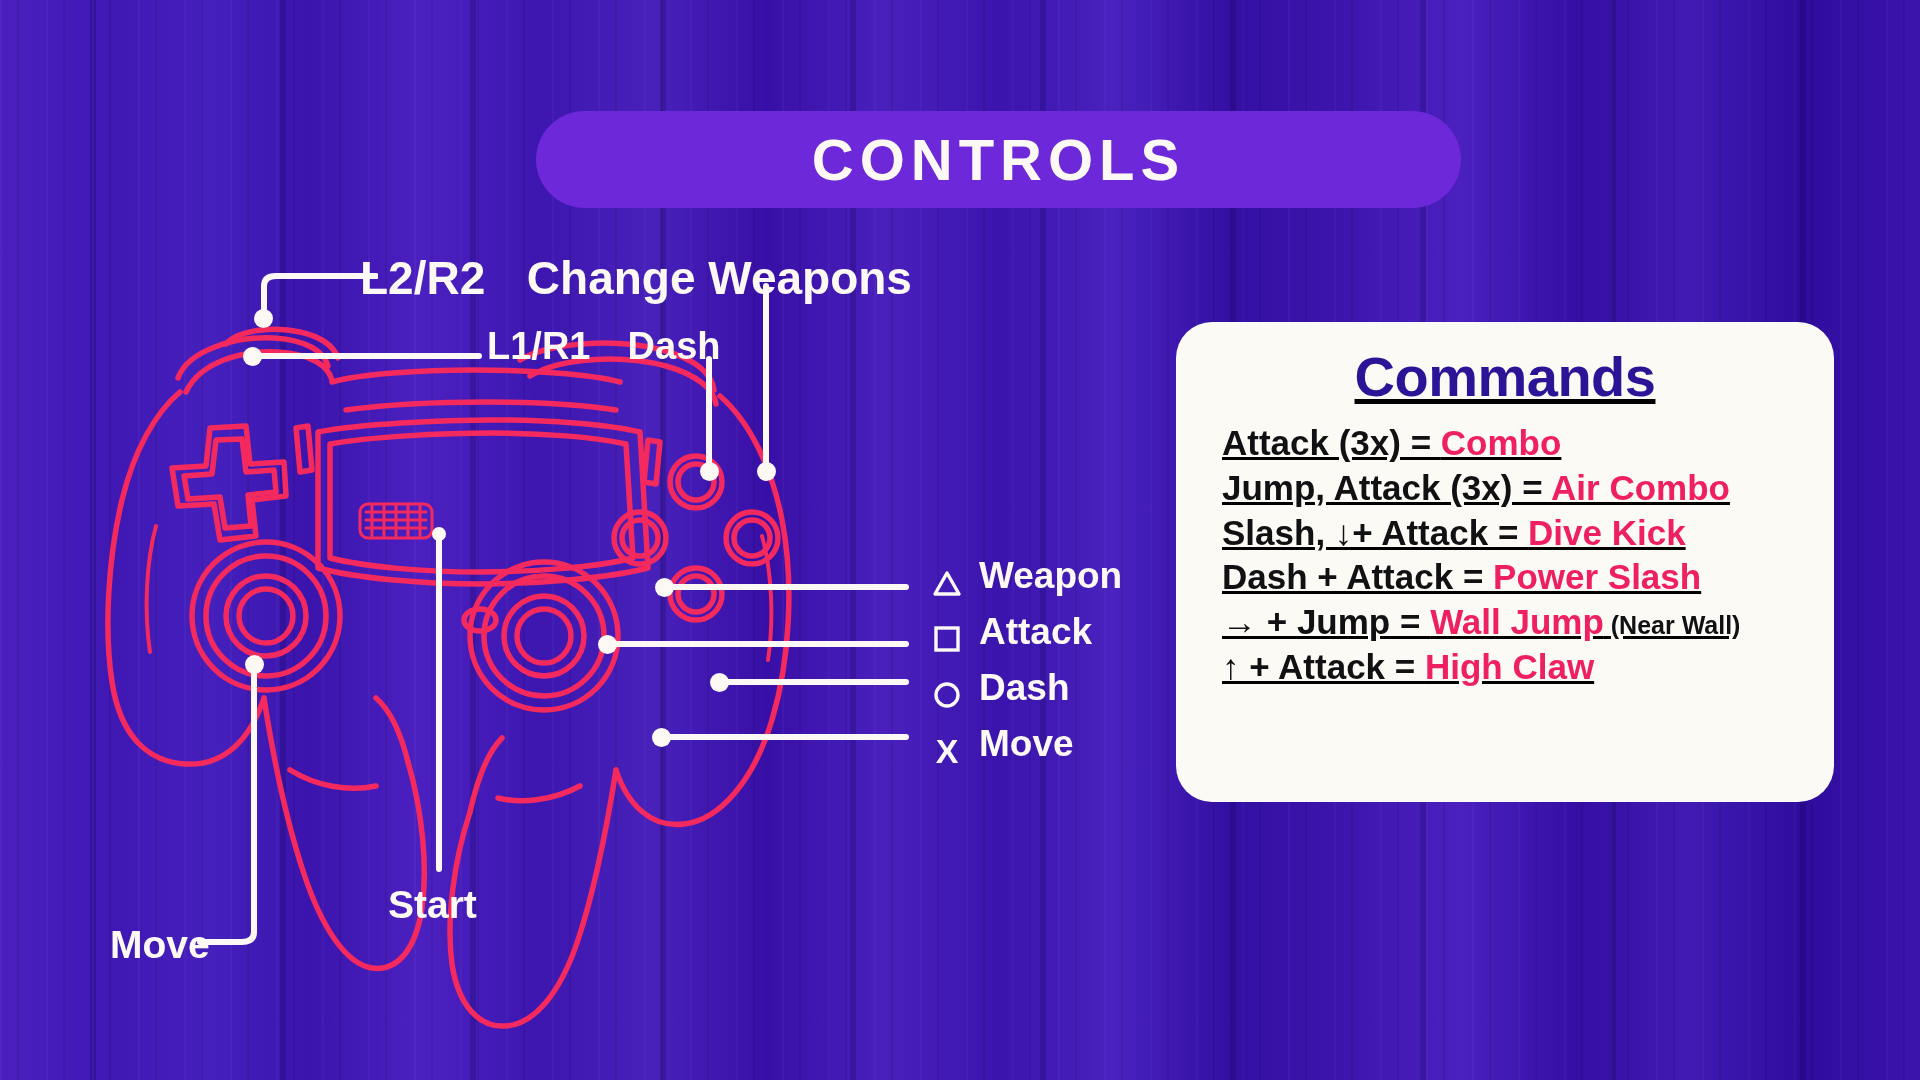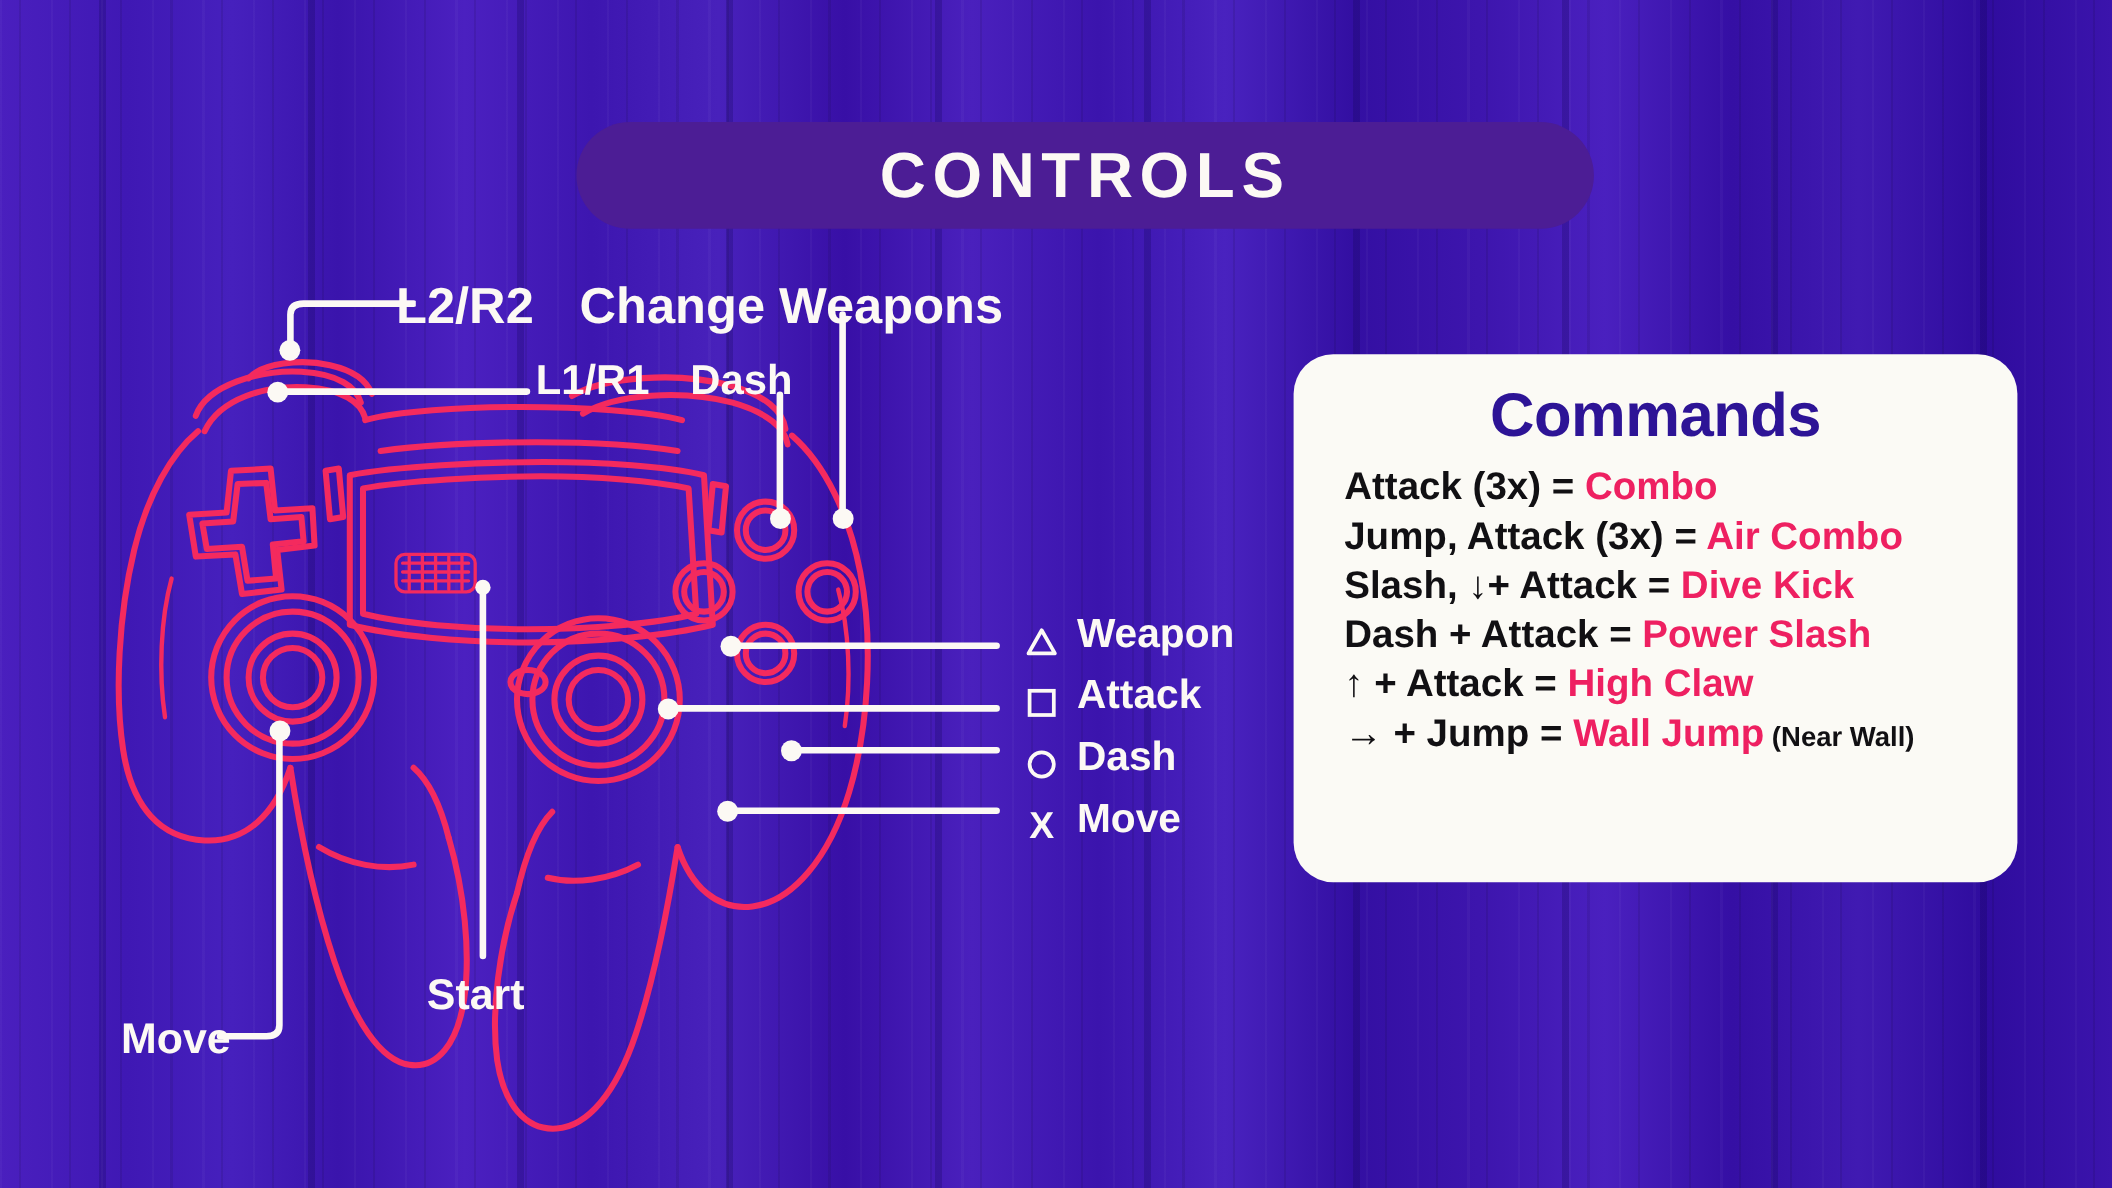--- a/index.html
+++ b/index.html
@@ -27,22 +27,22 @@
         rgba(0,0,0,.10) 17px, rgba(0,0,0,.10) 19px,
         rgba(0,0,0,0) 19px, rgba(0,0,0,0) 46px);
       opacity:.85;}
   .bg-dark-bands{position:absolute;inset:0;
       background:repeating-linear-gradient(90deg,
         rgba(0,0,0,0) 0px, rgba(0,0,0,0) 90px,
         rgba(10,0,70,.22) 90px, rgba(10,0,70,.22) 96px,
         rgba(0,0,0,0) 96px, rgba(0,0,0,0) 190px);}
 
   
-  .banner{position:absolute;left:524px;top:111px;width:925px;height:97px;
-          background:#4c1d95;border-radius:49px;
+  .banner{position:absolute;left:536px;top:111px;width:925px;height:97px;
+          background:#6d28d9;border-radius:49px;
           display:flex;align-items:center;justify-content:center;}
   .banner-text{color:#fcf9f4;font-size:58px;font-weight:700;letter-spacing:6px;}
 
   
   .callout{position:absolute;color:#fcf9f4;white-space:nowrap;
            font-weight:700;line-height:1;}
   .co-key{font-weight:700;}
   .co-act{font-weight:700;}
 
   .lead{position:absolute;background:#fcf9f4;}
@@ -51,21 +51,21 @@
   
   .legend{position:absolute;left:925px;top:555px;}
   .legend-row{display:flex;height:56px;}
   .legend-glyph{width:44px;display:flex;align-items:center;justify-content:center;
                 color:#fcf9f4;font-size:31px;font-weight:700;}
   .legend-label{color:#fcf9f4;font-size:37px;font-weight:700;margin-left:10px;}
   .ps-tri,.ps-sq,.ps-ci{display:block;}
 
   
   .card{position:absolute;left:1176px;top:322px;width:658px;height:480px;
-        background:#fbfaf5;border-radius:36px;}
+        background:#fbfaf5;border-radius:36px;text-decoration:underline;}
   .card-title{text-align:center;color:#2d1496;font-size:56px;font-weight:700;
               margin-top:22px;letter-spacing:-.5px;}
   .cmd-list{margin-top:12px;padding-left:26px;}
   .cmd{font-size:35px;font-weight:700;color:#111013;white-space:nowrap;
        line-height:1.28;margin-left:20px;}
   .cmd .res{color:#ee2061;}
   .cmd .note{color:#111013;font-size:25px;font-weight:700;}
 </style>
 </head>
 <body>
@@ -251,23 +251,23 @@
 
       <div class="cmd">
         <span>Slash, ↓+ Attack = </span><span class="res">Dive Kick</span><span class="note"></span>
       </div>
 
       <div class="cmd">
         <span>Dash + Attack = </span><span class="res">Power Slash</span><span class="note"></span>
       </div>
 
       <div class="cmd">
+        <span>→ + Jump = </span><span class="res">Wall Jump</span><span class="note"> (Near Wall)</span>
+      </div>
+
+      <div class="cmd">
         <span>↑ + Attack = </span><span class="res">High Claw</span><span class="note"></span>
       </div>
 
-      <div class="cmd">
-        <span>→ + Jump = </span><span class="res">Wall Jump</span><span class="note"> (Near Wall)</span>
-      </div>
-
     </div>
   </div>
 
 </div>
 
 </body></html>

